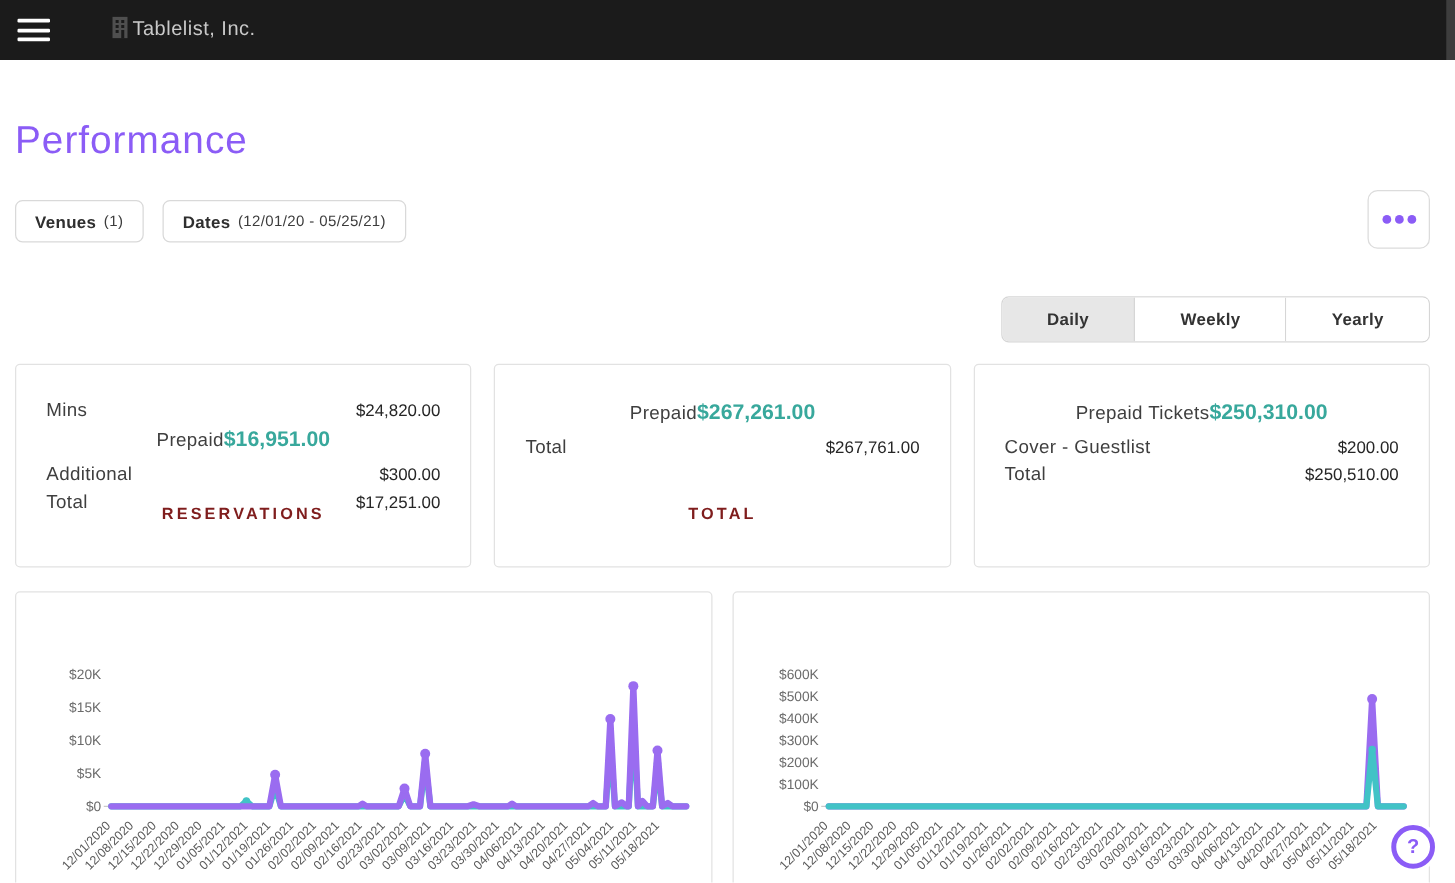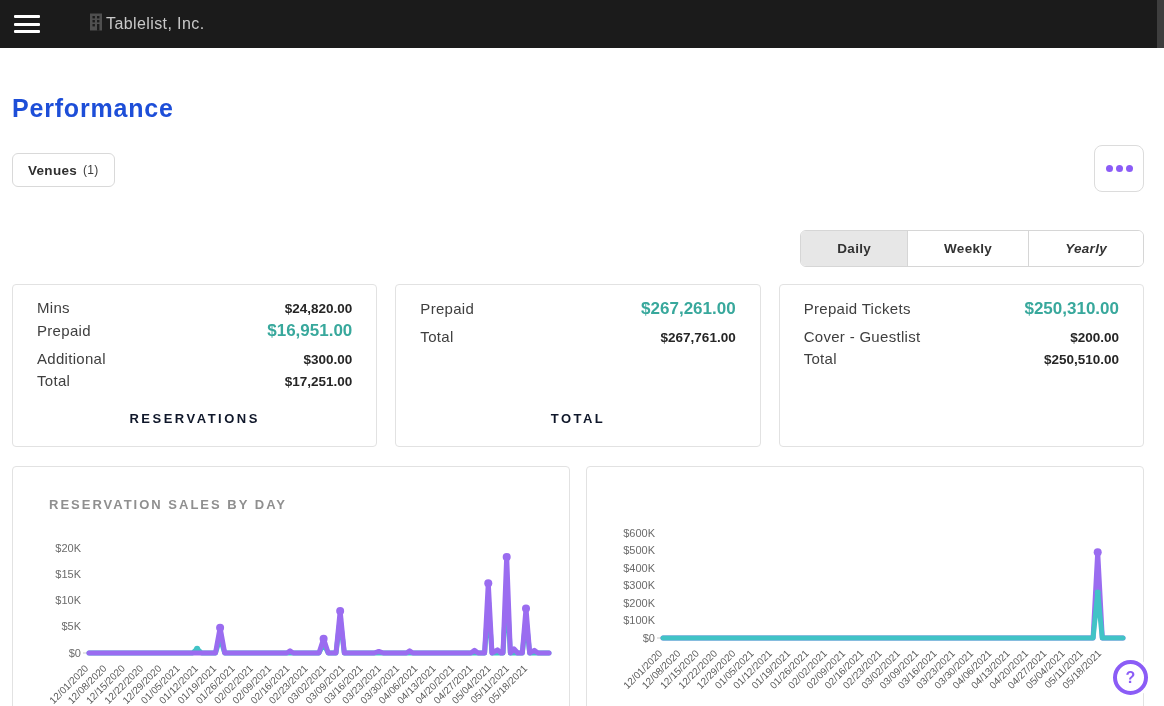--- a/index.html
+++ b/index.html
@@ -8,49 +8,49 @@
 
   
   .topbar { height:48px; background:#1b1b1b; display:flex; align-items:center; padding:0 14px; position:relative; }
   .hamburger { width:26px; height:18px; display:flex; flex-direction:column; justify-content:space-between; cursor:pointer; }
   .hamburger span { display:block; height:3px; background:#ffffff; border-radius:1px; }
   .brand { display:flex; align-items:center; margin-left:46px; }
   .brand-title { color:#c9c9c9; font-size:16px; letter-spacing:0.4px; }
   .scroll-strip { position:absolute; right:0; top:0; width:7px; height:48px; background:#3e3e3e; }
 
   
-  .page-title { font-size:25px; font-weight:700; color:#1d4ed8; letter-spacing:0.8px; margin:46px 0 0 12px; }
+  .page-title { font-size:31px; font-weight:400; color:#8b5cf6; letter-spacing:0.8px; margin:46px 0 0 12px; }
 
   .filter-row { position:relative; margin:30px 20px 0 12px; height:36px; }
   .filter-btn { display:inline-flex; align-items:baseline; gap:6px; background:#fff; border:1px solid #d9d9d9;
                 border-radius:6px; height:18px; padding:16px 15px; margin-right:11px; cursor:pointer; align-items:center; }
   .filter-btn .flabel { font-size:13.5px; font-weight:700; color:#2f2f2f; letter-spacing:0.3px; }
   .filter-btn .fval { font-size:12px; color:#3c3c3c; letter-spacing:0.3px; }
   .more-btn { position:absolute; right:0; top:-8px; width:50px; height:47px; background:#fff;
               border:1px solid #dcdcdc; border-radius:8px; display:flex; align-items:center; justify-content:center; gap:3px; cursor:pointer; }
   .more-btn i { width:7px; height:7px; border-radius:50%; background:#8b5cf6; display:block; }
 
   .tabs-row { display:flex; justify-content:flex-end; margin:41px 20px 0 12px; }
   .tabs { display:inline-flex; border:1px solid #d6d6d6; border-radius:6px; overflow:hidden; background:#fff; }
   .tab { height:35px; padding:0 36px; background:#fff; border:none; border-right:1px solid #d6d6d6;
          font-family:"Liberation Sans",sans-serif; font-size:13.5px; font-weight:600; color:#333; letter-spacing:0.3px;
          display:flex; align-items:center; cursor:pointer; }
-  .tab:last-child { border-right:none;font-style:italic; }
+  .tab:last-child { border-right:none; }
   .tab.active { background:#e7e7e7; }
 
   
   .stats-row { display:flex; gap:18px; margin:17px 20px 0 12px; }
-  .stat-card { flex:1; background:#fff; border:1px solid #e2e2e2; border-radius:4px; height:163px; position:relative; padding-top:14px; }
+  .stat-card { flex:1; background:#fff; border:1px solid #e2e2e2; border-radius:4px; height:163px; position:relative; padding-top:28px; }
   .srow { display:flex; justify-content:space-between; align-items:baseline; padding:0 24px; margin-bottom:5px; }
   .srow .slabel { font-size:15px; color:#3f3f3f; letter-spacing:0.3px; }
-  .srow .sval { font-size:13.5px; font-weight:700; color:#262626; }
+  .srow .sval { font-size:13.5px; font-weight:400; color:#262626; }
   .srow .sval.teal { font-size:17px; font-weight:700; color:#38a89c; }
-  .srow.hl { margin-bottom:9px; }
-  .card-footer { position:absolute; bottom:20px; left:0; right:0; text-align:center;
-                 font-size:13px; font-weight:600; color:#0f172a; letter-spacing:2.5px; }
+  .srow.hl { margin-bottom:9px;justify-content:center; }
+  .card-footer { position:absolute; bottom:35px; left:0; right:0; text-align:center;
+                 font-size:13px; font-weight:600; color:#7f1d1d; letter-spacing:2.5px; }
 
   
   .charts-row { display:flex; gap:16px; margin:19px 20px 0 12px; }
   .chart-card { flex:1; background:#fff; border:1px solid #e2e2e2; border-radius:4px; height:330px; padding-top:30px; overflow:hidden; }
   .chart-title { font-size:13px; font-weight:700; color:#8f8f8f; letter-spacing:2px; margin-left:36px; }
   .chart-svg { display:block; margin-top:24px; }
   .ytick { font-family:"Liberation Sans",sans-serif; font-size:11px; fill:#6b6b6b; }
   .xtick { font-family:"Liberation Sans",sans-serif; font-size:10px; fill:#5a5a5a; }
 
   
@@ -85,20 +85,24 @@
   <div class="scroll-strip"></div>
 </header>
 
 <h1 class="page-title">Performance</h1>
 
 <div class="filter-row">
   <button class="filter-btn">
     <span class="flabel">Venues</span>
     <span class="fval">(1)</span>
   </button>
+  <button class="filter-btn">
+    <span class="flabel">Dates</span>
+    <span class="fval">(12/01/20 - 05/25/21)</span>
+  </button>
   <button class="more-btn">
     <i></i>
       <i></i>
       <i></i>
   </button>
 </div>
 
 <div class="tabs-row">
   <div class="tabs">
     <button class="tab active">Daily</button>
@@ -152,21 +156,20 @@
     </div>
     <div class="srow">
       <span class="slabel">Total</span>
       <span class="sval">$250,510.00</span>
     </div>
   </div>
 </div>
 
 <div class="charts-row">
   <div class="chart-card">
-    <div class="chart-title">RESERVATION SALES BY DAY</div>
     <svg class="chart-svg" width="556" height="246">
         <text x="68" y="15.5" text-anchor="end" class="ytick">$20K</text>
         <text x="68" y="41.75" text-anchor="end" class="ytick">$15K</text>
         <text x="68" y="68" text-anchor="end" class="ytick">$10K</text>
         <text x="68" y="94.25" text-anchor="end" class="ytick">$5K</text>
         <text x="68" y="120.5" text-anchor="end" class="ytick">$0</text>
         <line x1="70" y1="117" x2="75" y2="117" stroke="#c9c9c9" stroke-width="1"></line>
         <text x="76" y="133" text-anchor="end" class="xtick" transform="rotate(-45 76 133)">12/01/2020</text>
         <text x="94.29166666666667" y="133" text-anchor="end" class="xtick" transform="rotate(-45 94.29166666666667 133)">12/08/2020</text>
         <text x="112.58333333333334" y="133" text-anchor="end" class="xtick" transform="rotate(-45 112.58333333333334 133)">12/15/2020</text>

